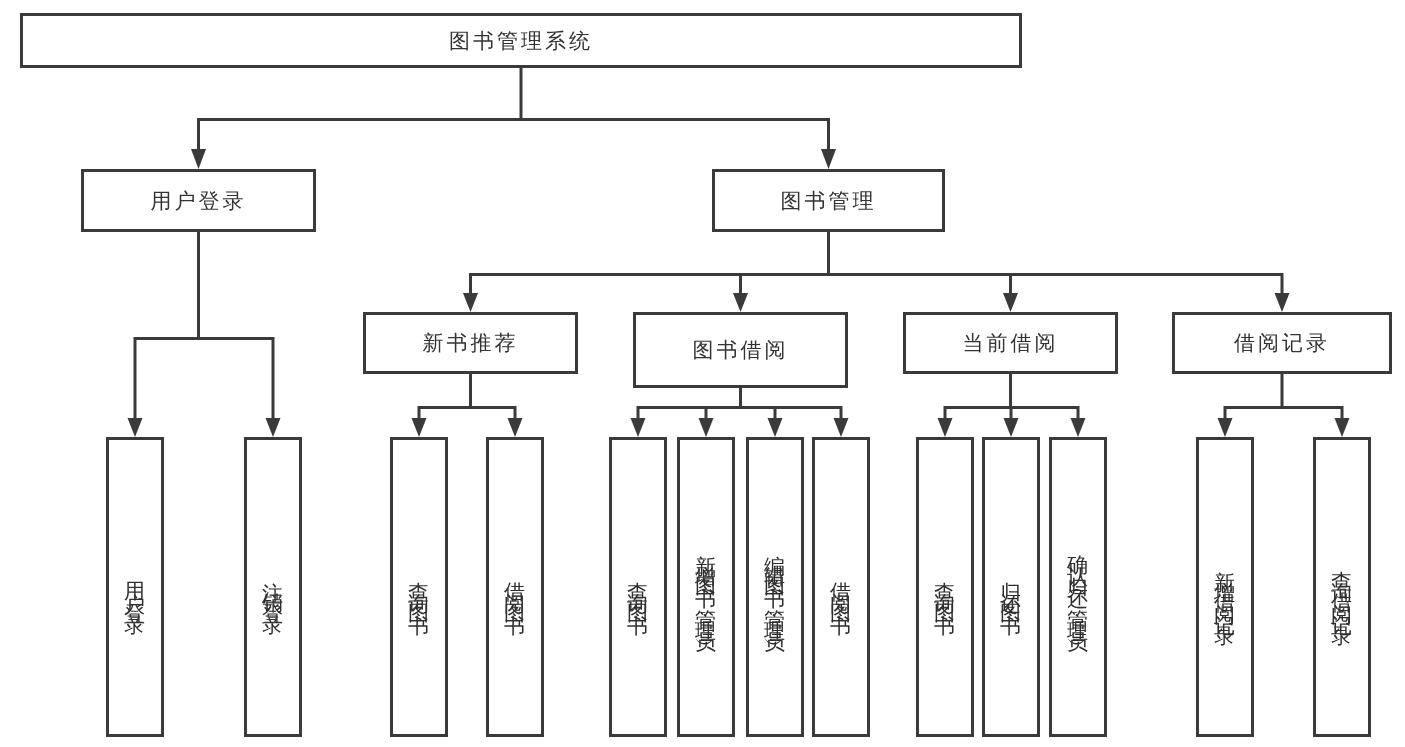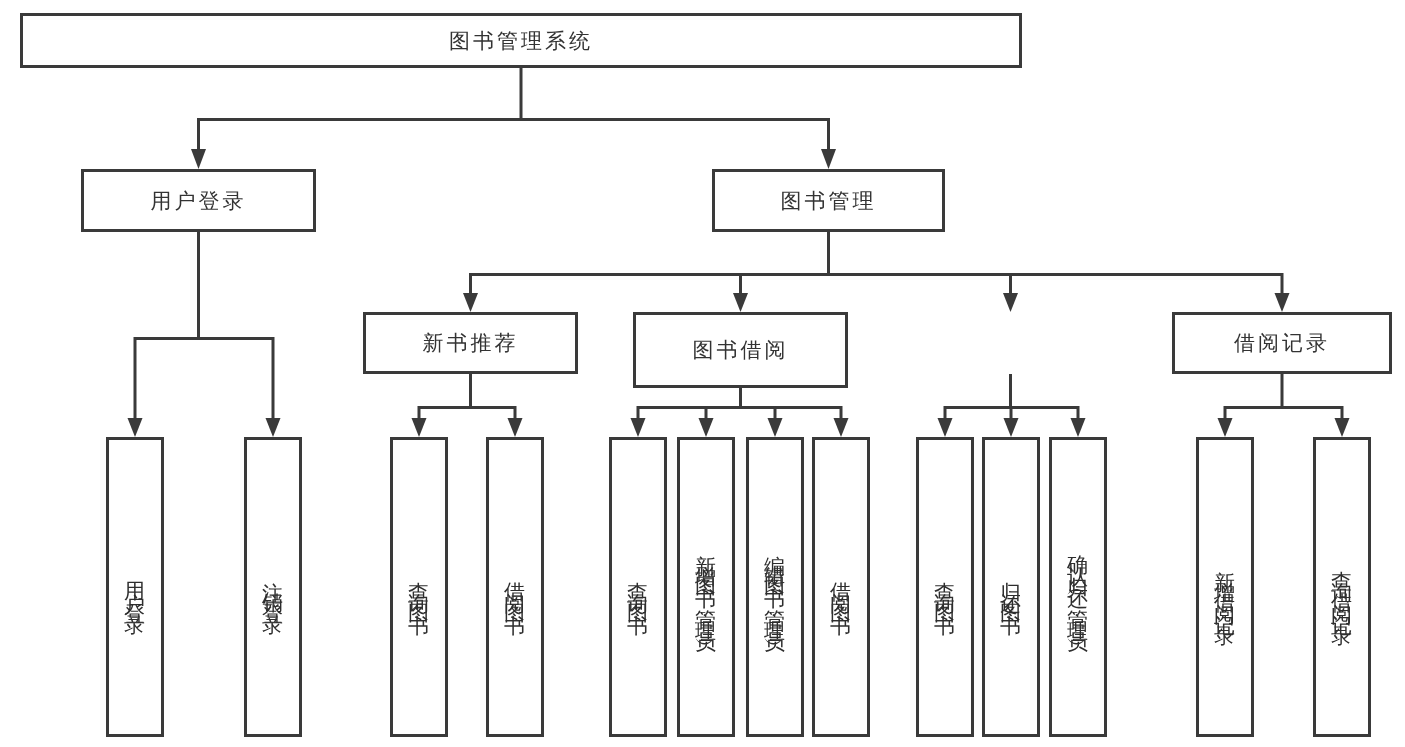--- a/index.html
+++ b/index.html
@@ -121,20 +121,21 @@
     </g>
   </svg>
 
   <div class="box n-root">图书管理系统</div>
 
   <div class="box n-login">用户登录</div>
   <div class="box n-mgmt">图书管理</div>
 
   <div class="box n-newbook">新书推荐</div>
   <div class="box n-borrow">图书借阅</div>
+  <div class="box n-current">当前借阅</div>
   <div class="box n-records">借阅记录</div>
 
   <div class="box leaf l-1">
     <span class="vtext">用户登录</span>
   </div>
   <div class="box leaf l-2">
     <span class="vtext">注销登录</span>
   </div>
   <div class="box leaf l-3">
     <span class="vtext">查询图书</span>

